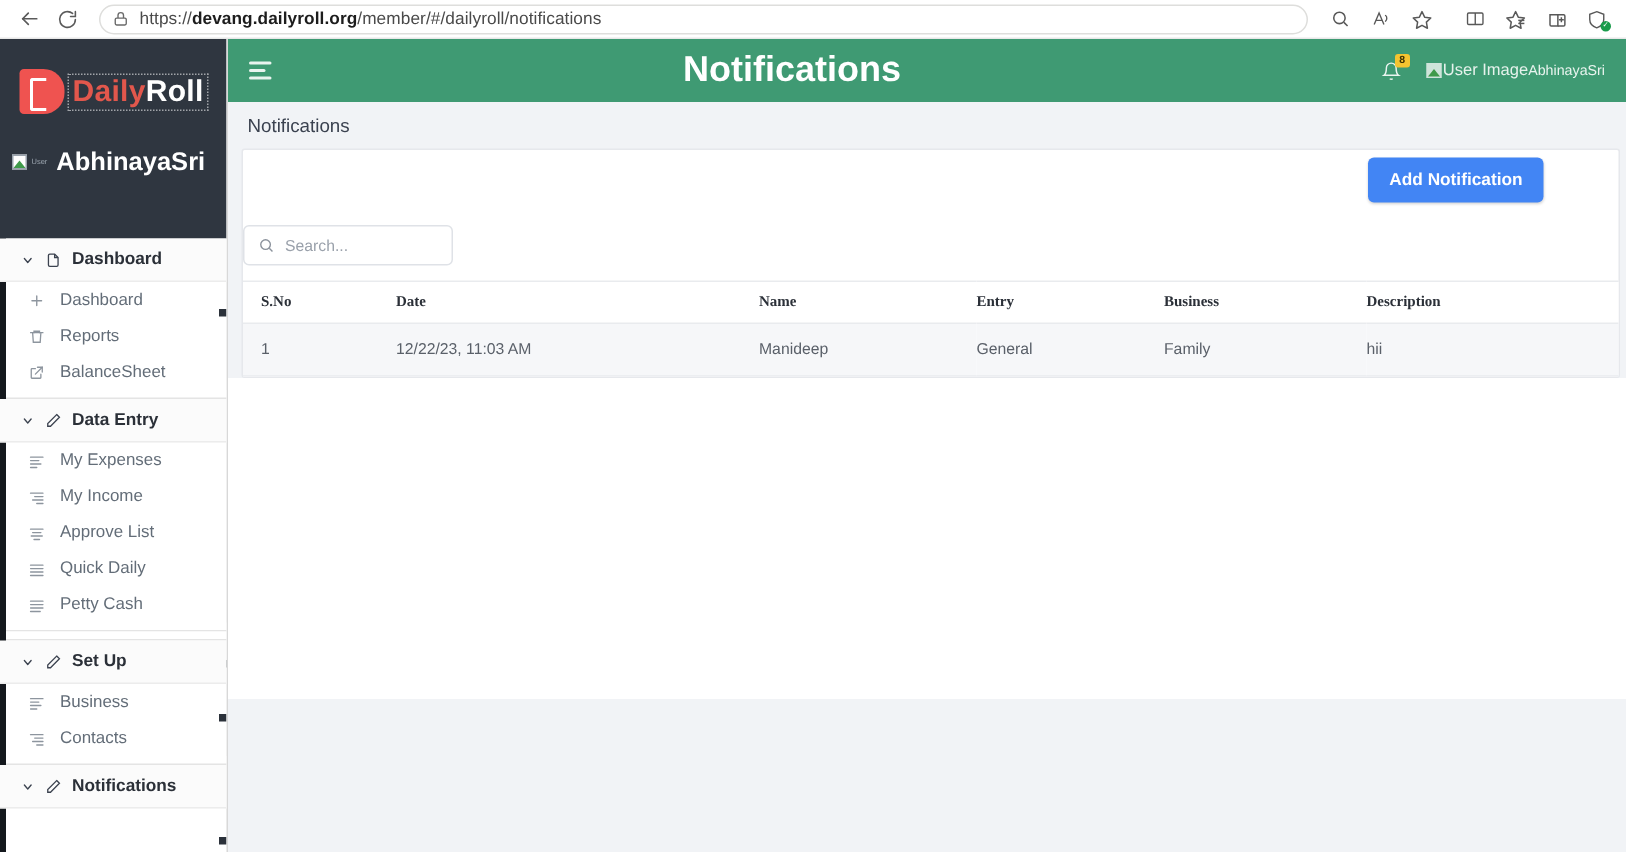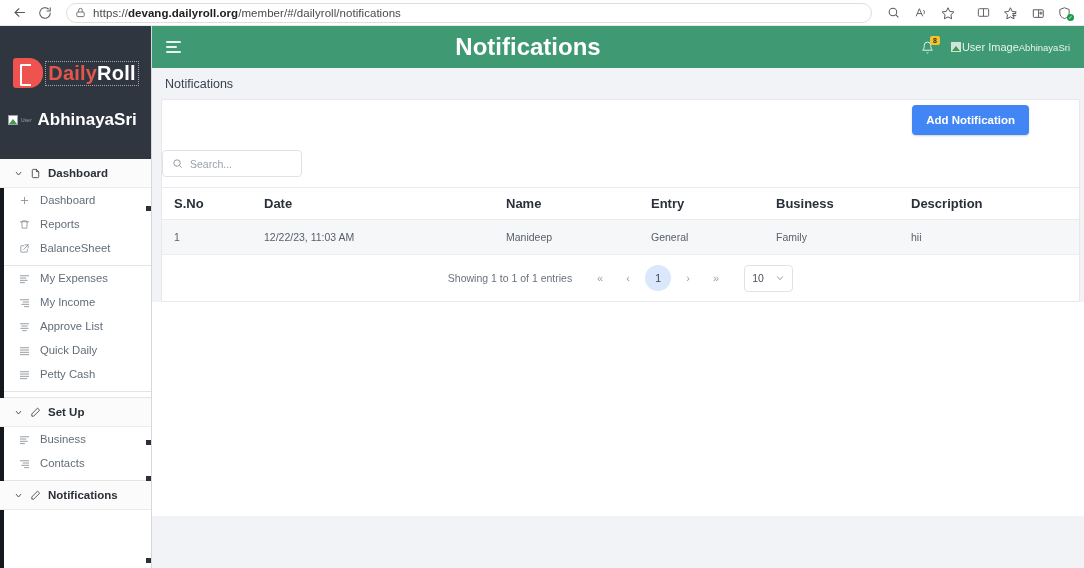--- a/index.html
+++ b/index.html
@@ -68,21 +68,21 @@
     overflow: hidden;
   }
   .sb-dark {
     background: #2f3640;
     height: 133px;
     padding-top: 12px;
     position: relative;
   }
   .logo-row {
     display: flex; align-items: center; justify-content: center;
-    margin-top: 20px; gap: 3px;
+    margin-top: 8px; gap: 3px;
   }
   .logo-mark {
     width: 30px; height: 30px;
     background: #ef5350;
     border-radius: 3px 14px 14px 3px;
     display: flex; align-items: center; justify-content: center;
     color: #2f3640; font-weight: bold; font-size: 20px;
     font-family: "Liberation Serif", serif;
     position: relative;
   }
@@ -211,25 +211,26 @@
     border: 1px solid #dfe2e7; border-radius: 4px;
     display: flex; align-items: center; gap: 7px;
     padding: 0 9px; background: #ffffff;
   }
   .search-box .s-ico { display: flex; color: #8b929c; }
   .search-ph { font-size: 10.5px; color: #9aa1ab; }
 
   table.tbl { width: 100%; border-collapse: collapse; }
   table.tbl th {
     text-align: left;
-    font-size: 13px; font-weight: bold; color: #2b3038;
+    font-size: 10px; font-weight: bold; color: #2b3038;
     padding: 8px 0 8px 0;
     border-top: 1px solid #e9ebee;
     border-bottom: 1px solid #e9ebee;
     background: #ffffff;
+    font-family: Liberation Serif, serif;
   }
   table.tbl td {
     font-size: 10.5px; color: #5a6069;
     padding: 11px 0;
     border-bottom: 1px solid #eceef1;
     background: #f6f7f9;
   }
   .c1 { width: 102px; padding-left: 12px !important; }
   .c2 { width: 242px; }
   .c3 { width: 145px; }
@@ -413,20 +414,33 @@
               <path d="M18 14v5a1 1 0 0 1-1 1H5a1 1 0 0 1-1-1V7a1 1 0 0 1 1-1h5"></path>
             </svg>
         </span>
         <span>BalanceSheet</span>
       </div>
 
       <div class="sb-gap"></div>
       <div class="sb-sep"></div>
       <span class="scroll-mark" style="top:180px"></span>
 
+      <div class="sb-group-head">
+        <span class="chev">
+          <svg width="9" height="9" viewBox="0 0 24 24" fill="none" stroke="currentColor" stroke-width="2.4" stroke-linecap="round" stroke-linejoin="round">
+              <polyline points="6 9 12 16 18 9"></polyline>
+            </svg>
+        </span>
+        <span class="grp-ico">
+          <svg width="11" height="11" viewBox="0 0 24 24" fill="none" stroke="currentColor" stroke-width="1.9" stroke-linecap="round">
+              <path d="M17 3l4 4L8 20H4v-4z"></path>
+            </svg>
+        </span>
+        <span>Data Entry</span>
+      </div>
       <div class="sb-item">
         <span class="it-ico">
           <svg width="11" height="11" viewBox="0 0 24 24" fill="none" stroke="currentColor" stroke-width="2" stroke-linecap="round">
               <line x1="3" y1="6" x2="21" y2="6"></line>
               <line x1="3" y1="11" x2="15" y2="11"></line>
               <line x1="3" y1="16" x2="18" y2="16"></line>
               <line x1="3" y1="21" x2="12" y2="21"></line>
             </svg>
         </span>
         <span>My Expenses</span>
@@ -602,35 +616,19 @@
               <td class="c1">1</td>
               <td class="c2">12/22/23, 11:03 AM</td>
               <td class="c3">Manideep</td>
               <td class="c4">General</td>
               <td class="c5">Family</td>
               <td class="c6">hii</td>
             </tr>
           </tbody>
         </table>
 
-        <div class="pager">
-          <span class="pg-info">Showing 1 to 1 of 1 entries</span>
-          <span class="pg-btn">«</span>
-          <span class="pg-btn">‹</span>
-          <span class="pg-num">1</span>
-          <span class="pg-btn">›</span>
-          <span class="pg-btn">»</span>
-          <div class="pg-select">
-            <span>10</span>
-            <span class="cv">
-              <svg width="10" height="10" viewBox="0 0 24 24" fill="none" stroke="currentColor" stroke-width="2.2" stroke-linecap="round" stroke-linejoin="round">
-                  <polyline points="6 9 12 16 18 9"></polyline>
-                </svg>
-            </span>
-          </div>
-        </div>
       </div>
 
 
       <div class="below"></div>
     </div>
   </div>
 </div>
 
 </body></html>

